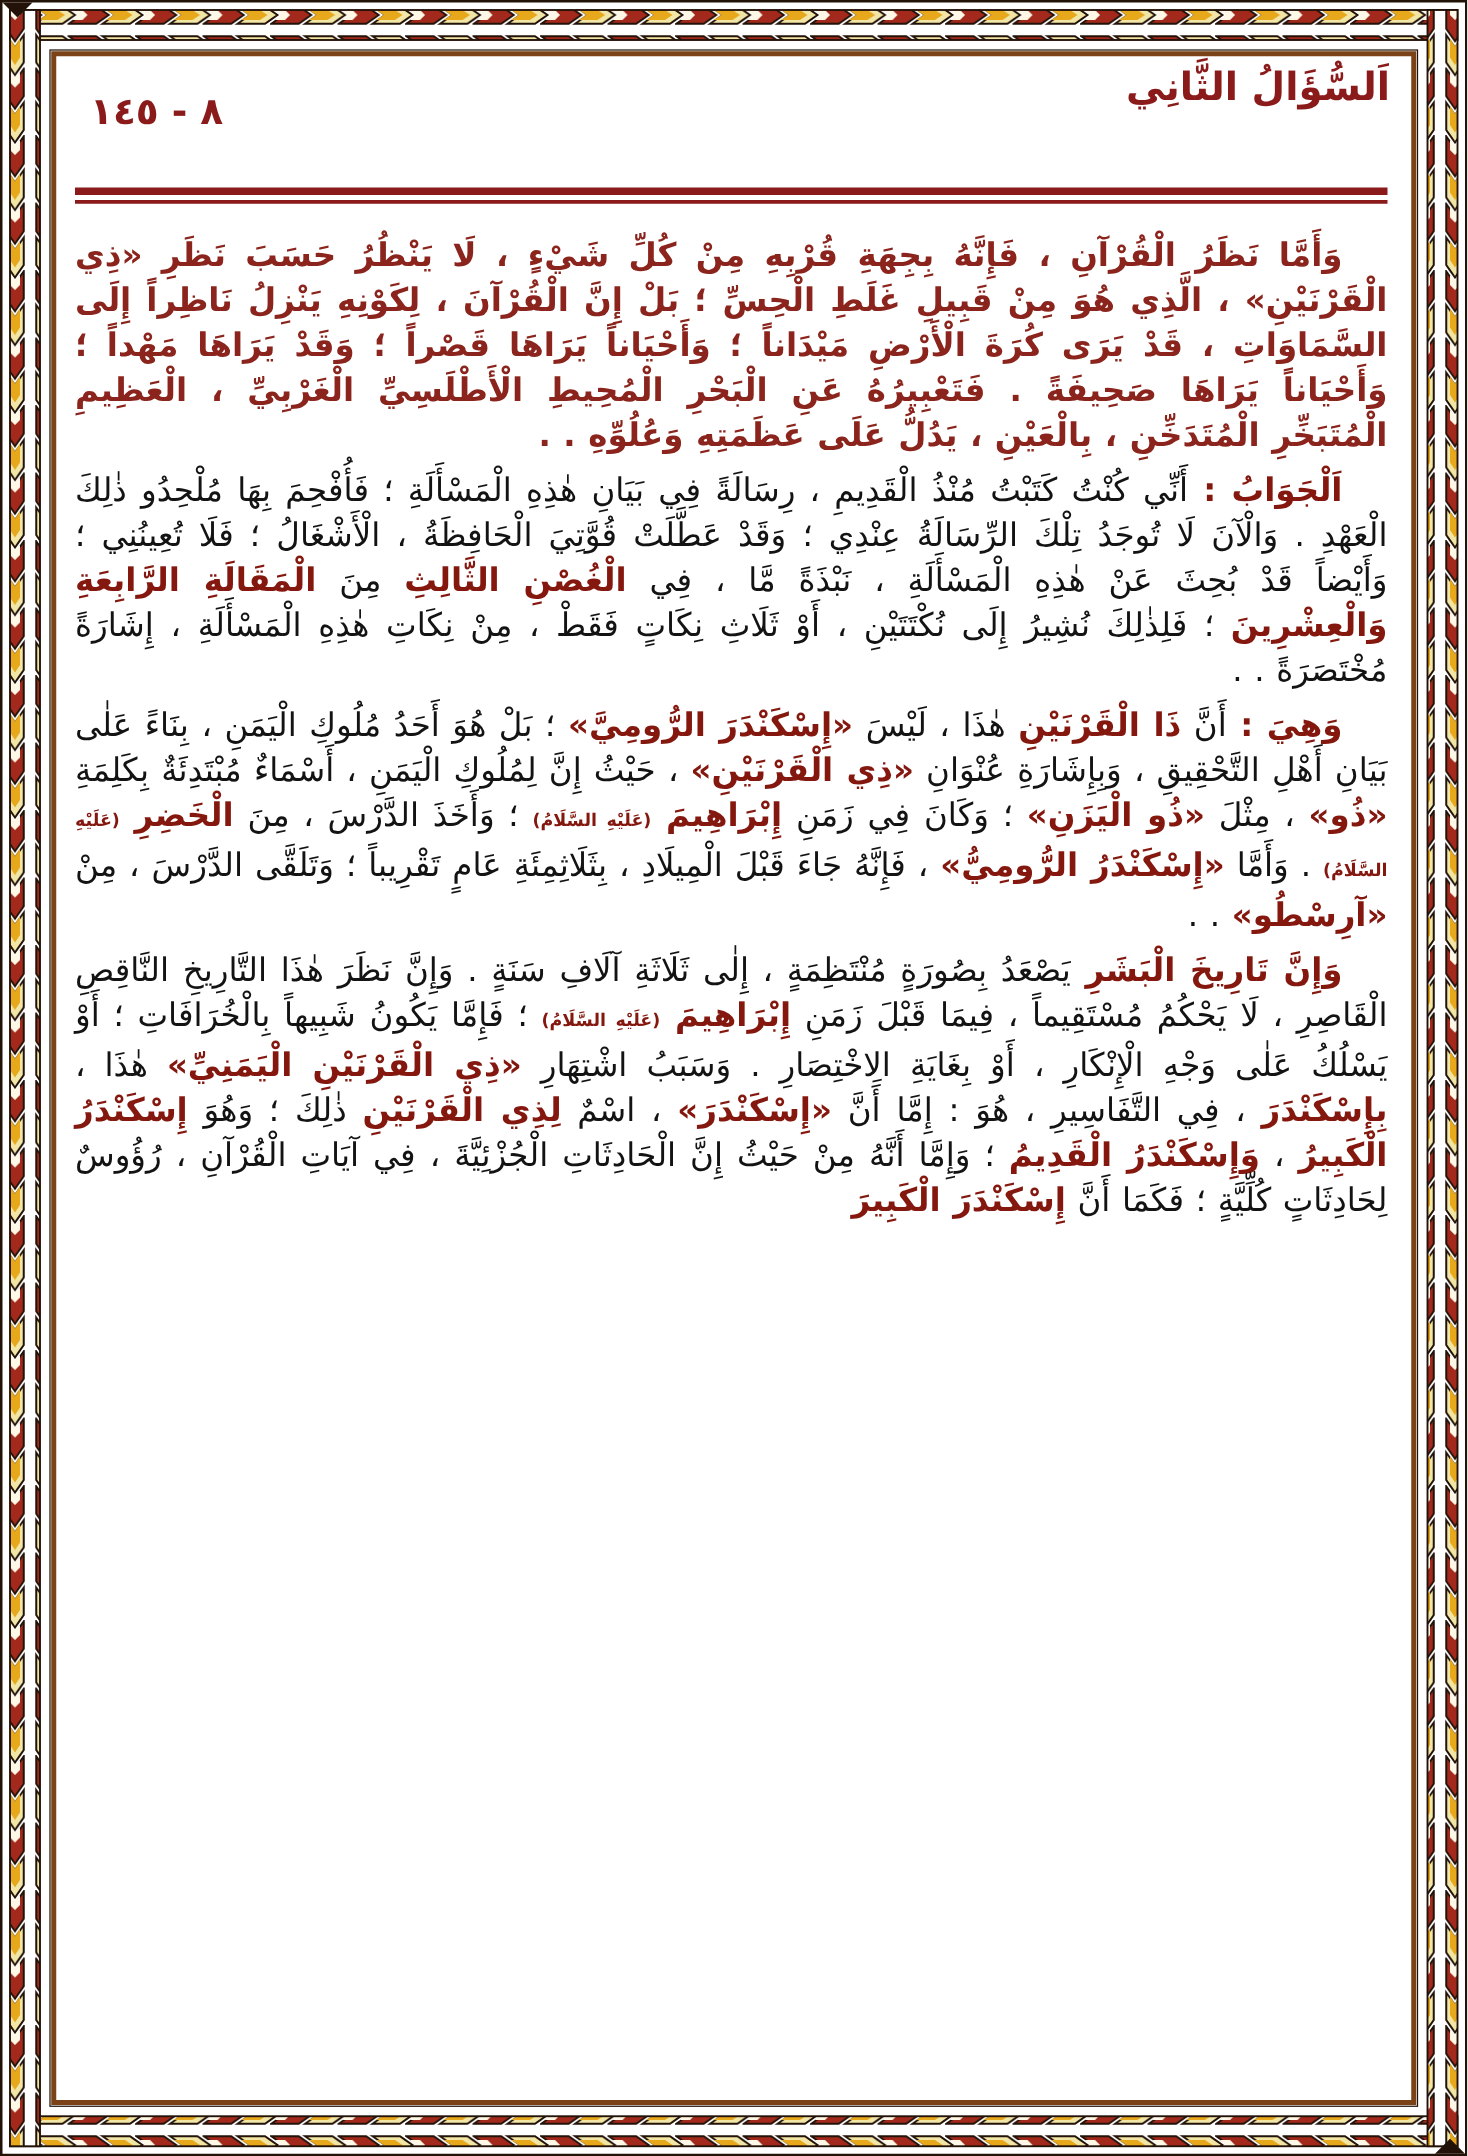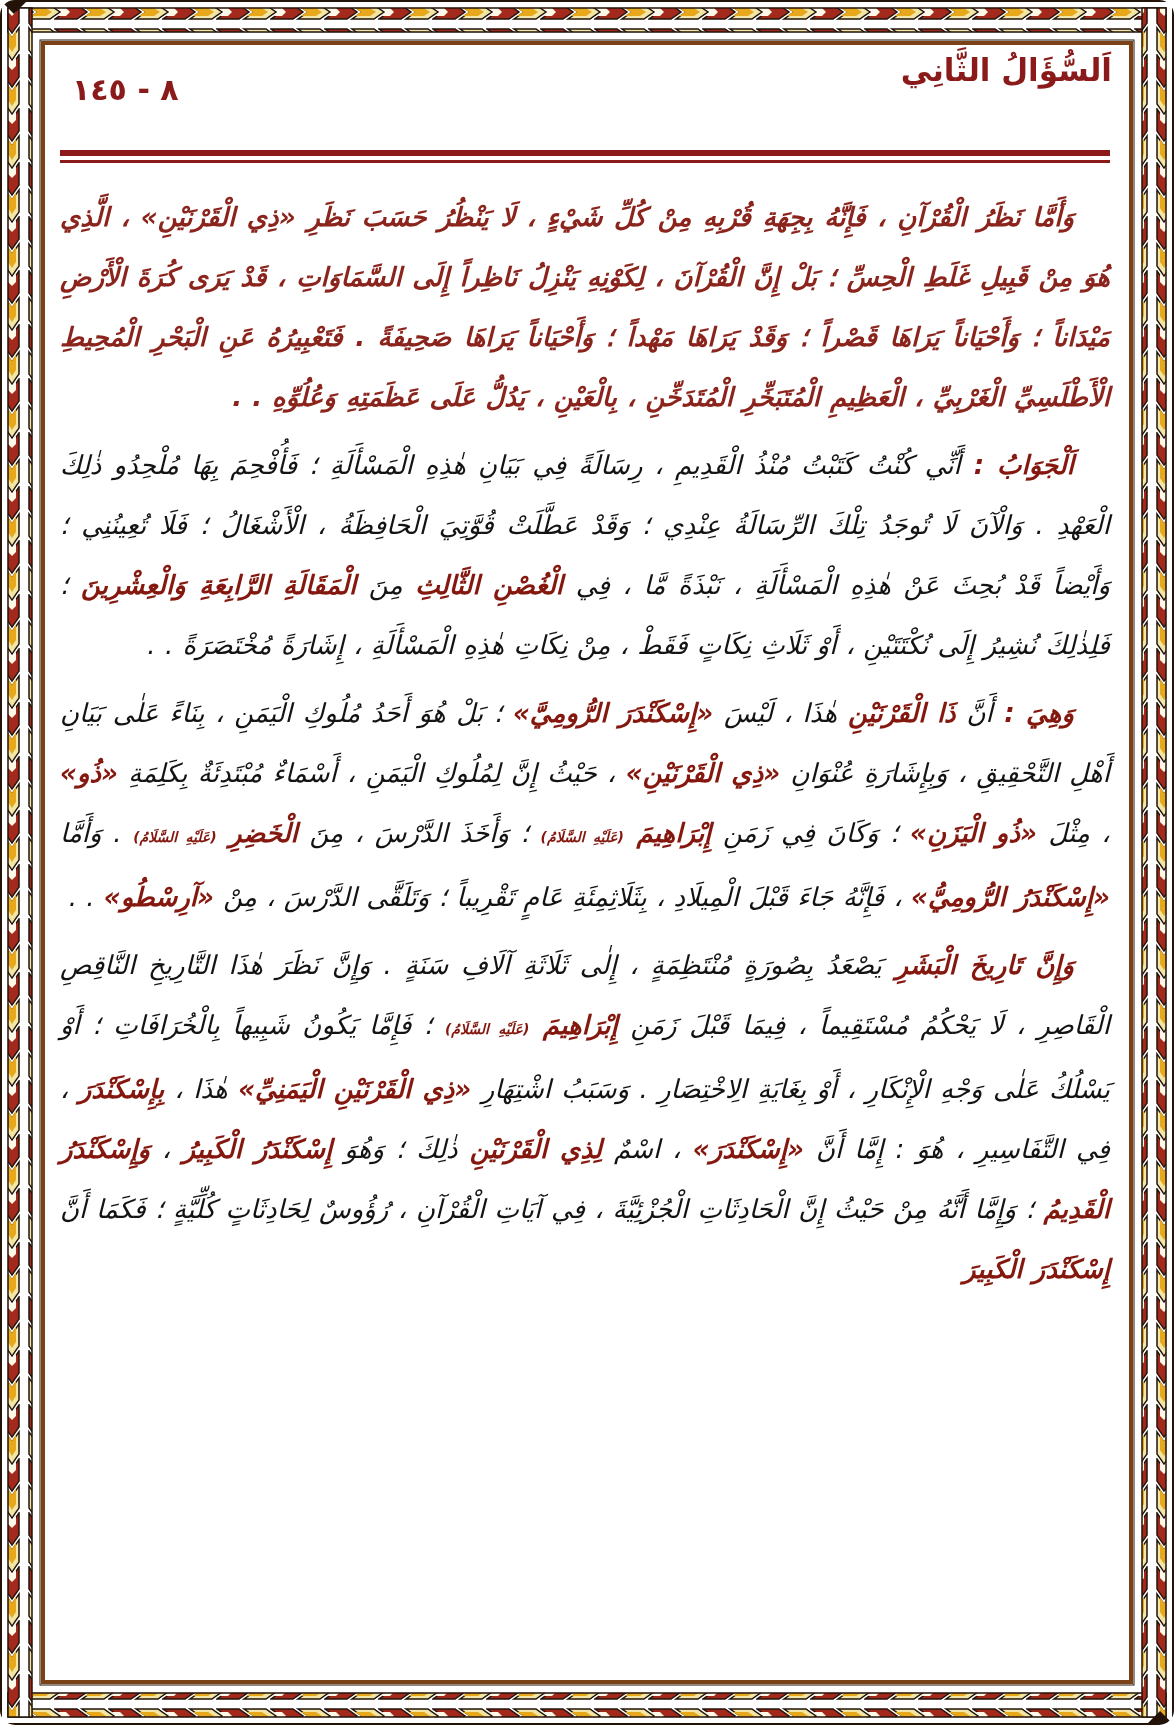--- a/index.html
+++ b/index.html
@@ -2,21 +2,20 @@
 <html lang="ar" dir="rtl" style="--accent_red: #8B241C; --deep_red: #84170E; --ink: #131313; --rule_red: #8B1A1A; --border_red: #A3291C; --border_gold: #E8A81C; --border_cream: #F1E6A5; --border_brown: #7A4216; --border_outline: #221208;"><head>
 <meta charset="utf-8">
 <style>
   html,body{margin:0;padding:0;background:#ffffff;}
   .page{
     position:relative;
     width:1174px;height:1725px;
     background:#ffffff;
     overflow:hidden;
     font-family:"DejaVu Sans",sans-serif;
-    border-radius:15px;
   }
   .frame{position:absolute;inset:0;pointer-events:none;}
   .content{
     position:absolute;
     top:46px;right:62px;left:58px;
     direction:rtl;
   }
   .header{position:relative;height:96px;}
   .page-number{
     position:absolute;left:14px;top:26px;
@@ -30,26 +29,25 @@
     padding-top:6px;
   }
   .rule{margin:8px 2px 20px 2px;}
   .rule .thick{height:6px;background:var(--rule_red);}
   .rule .gap{height:4px;background:transparent;}
   .rule .thin{height:3px;background:var(--rule_red);}
   .body-text{padding:4px 2px 0 2px;}
   p.para{
     margin:0 0 8px 0;
     font-size:26px;
-    line-height:60px;
+    line-height:36px;
     text-align:justify;
     text-indent:36px;
     color:var(--ink);
     word-spacing:1px;
-    font-style:italic;
   }
   .seg-red{color:var(--accent_red);font-weight:bold;}
   .seg-redbold{color:var(--deep_red);font-weight:bold;}
   .seg-black{color:var(--ink);}
   .seg-salam{color:var(--deep_red);font-weight:bold;font-size:14px;}
 </style>
 </head>
 <body>
 
 <div class="page">

